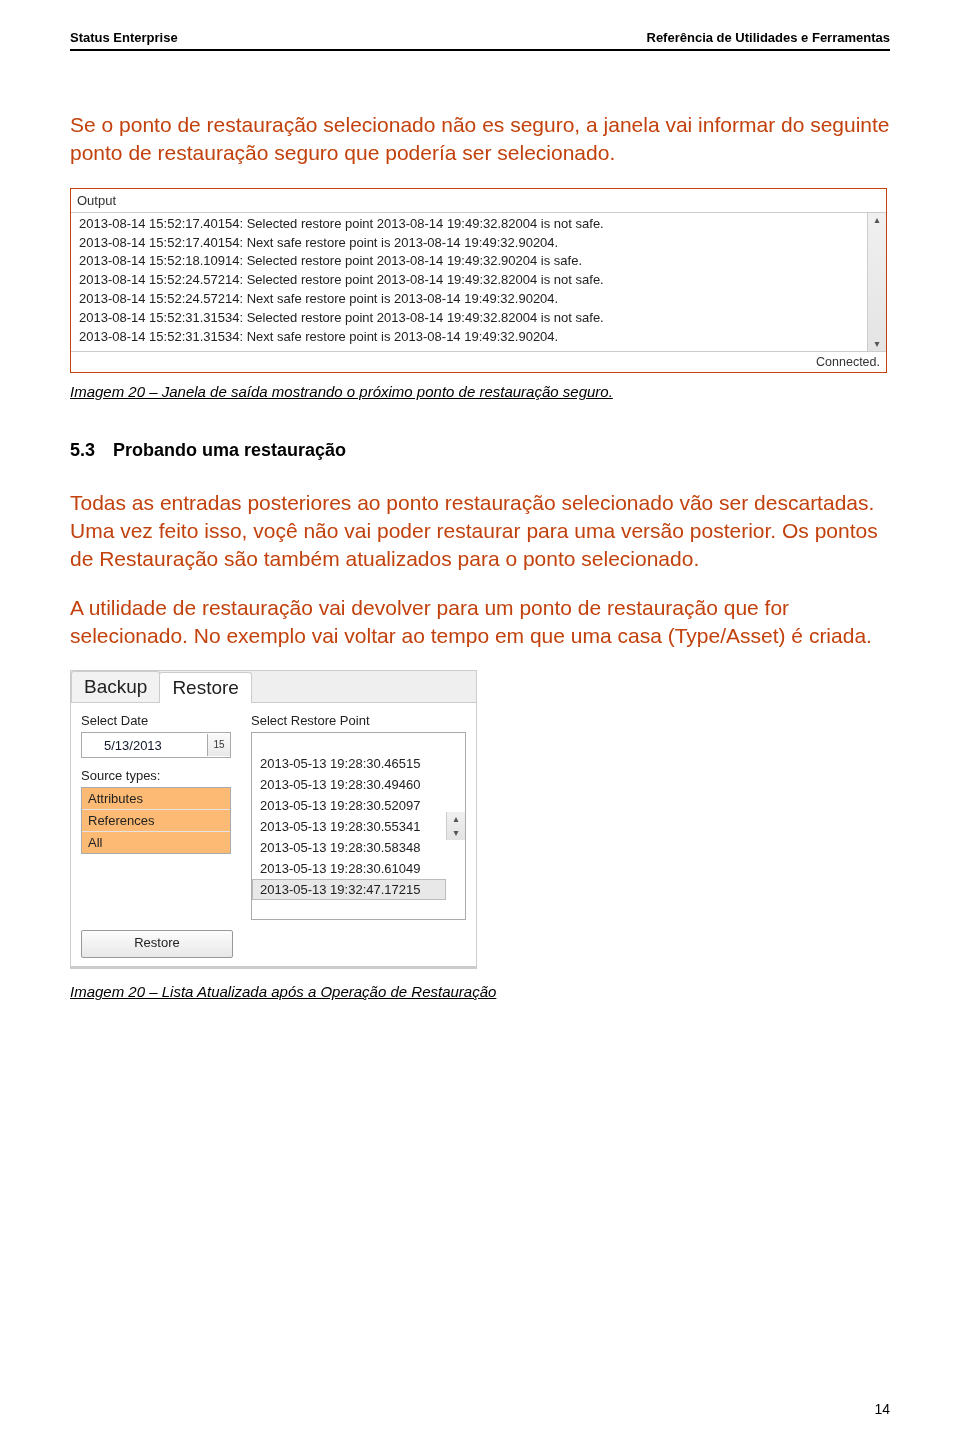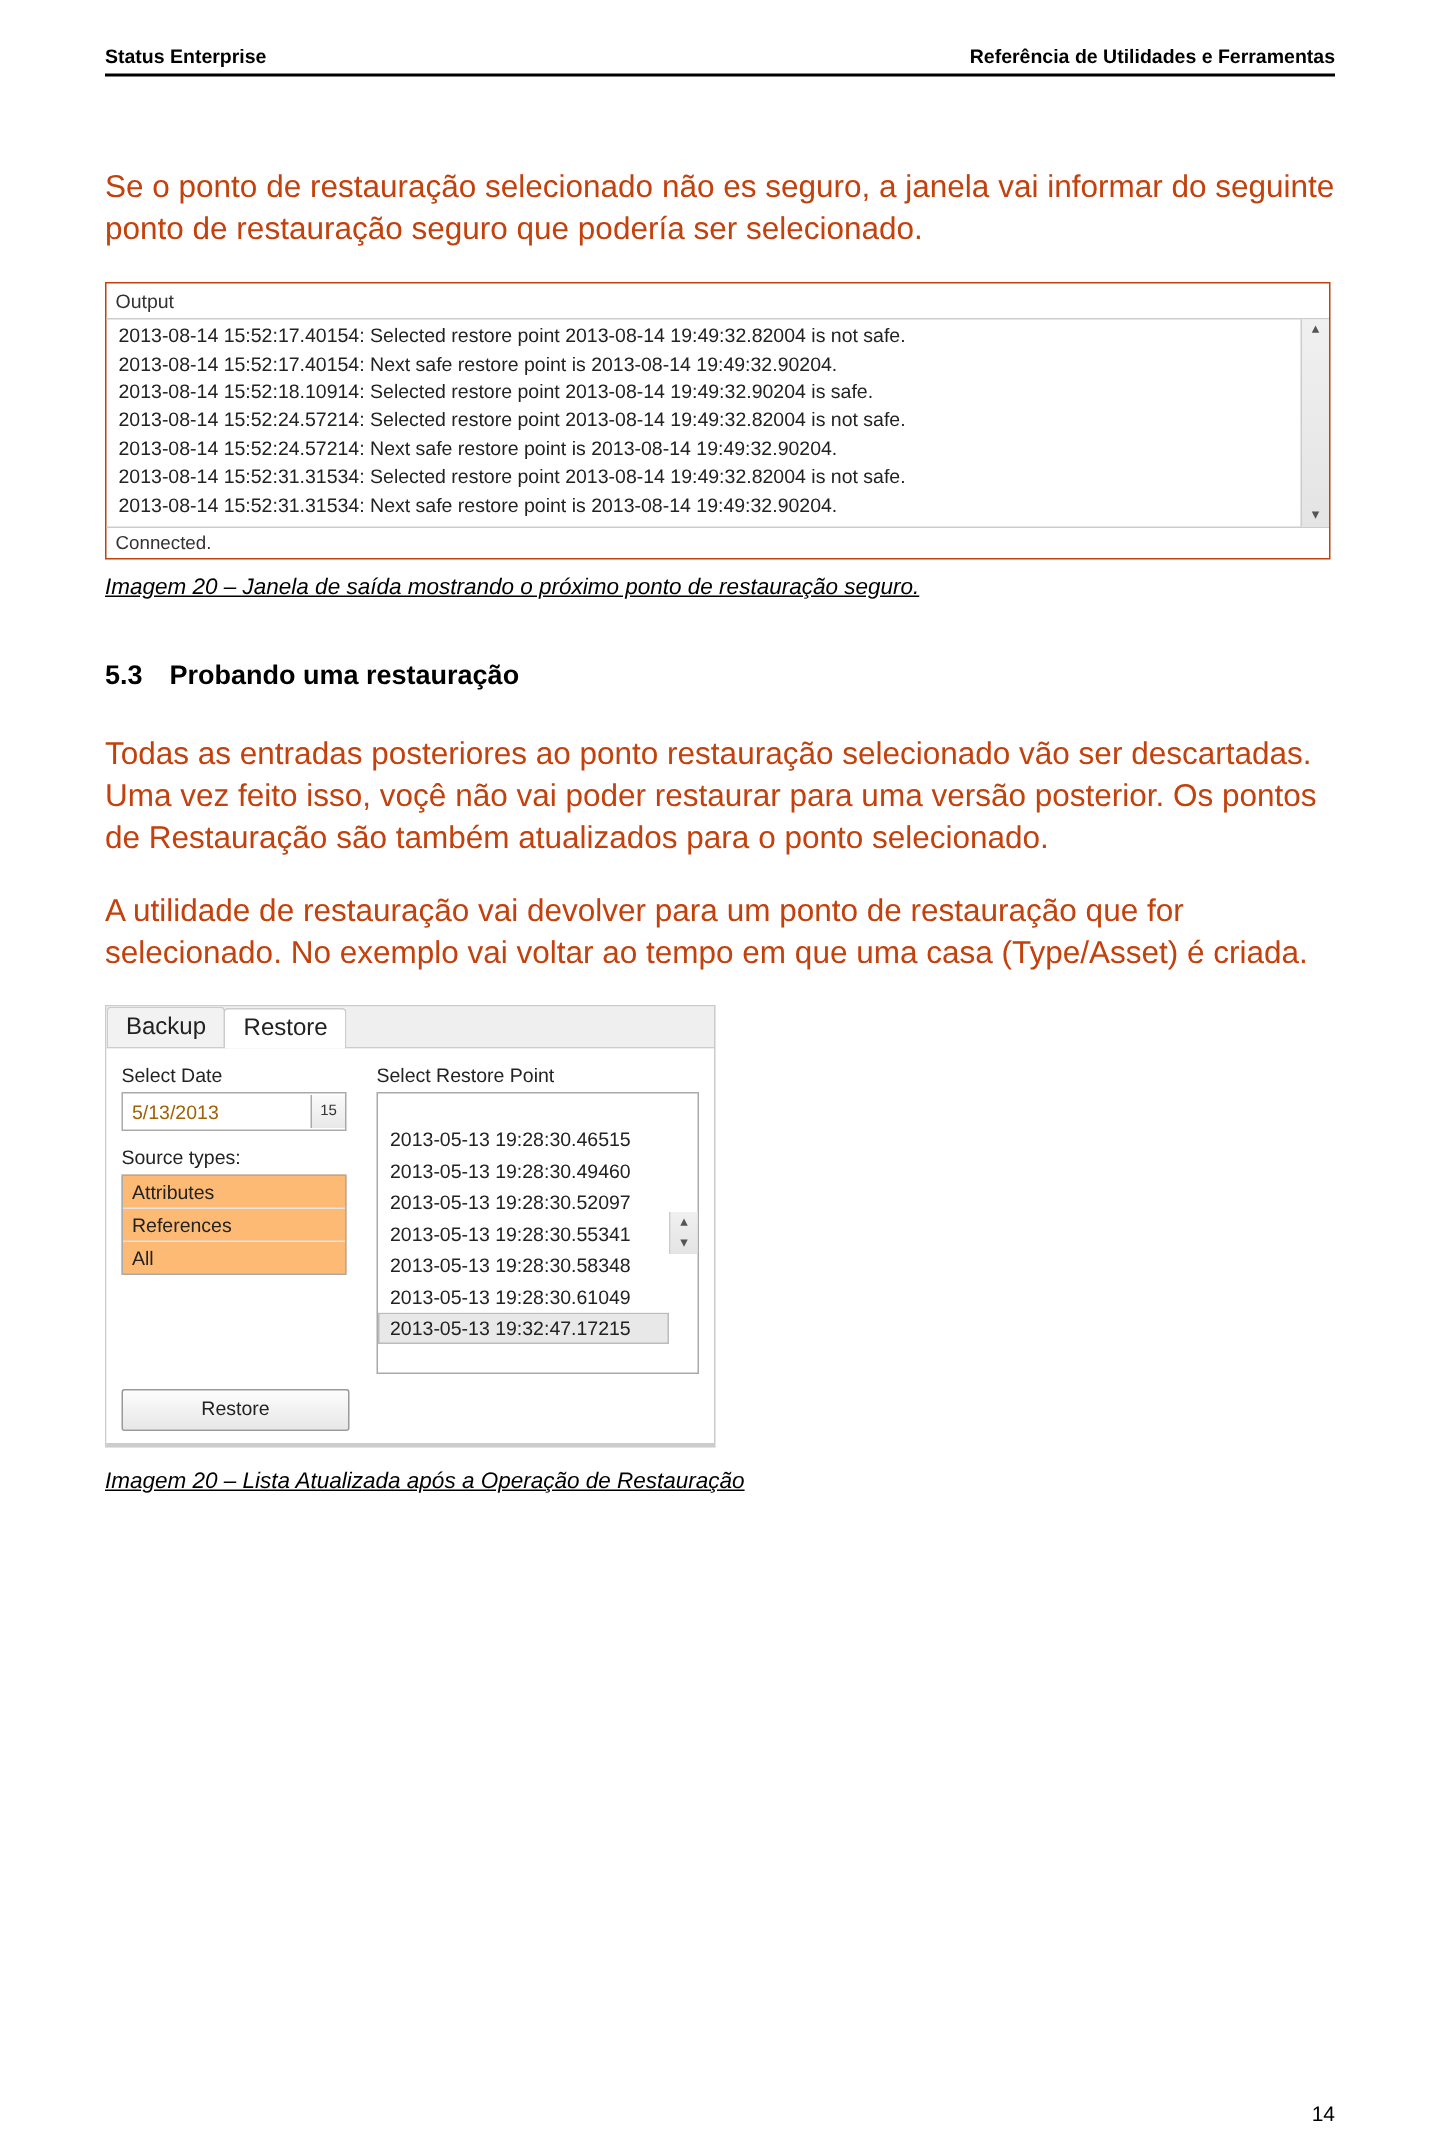--- a/index.html
+++ b/index.html
@@ -80,20 +80,21 @@
     font-size: 10px;
     color: #555;
     user-select: none;
     line-height: 14px;
   }
   .output-status {
     border-top: 1px solid #ccc;
     font-size: 12.5px;
     padding: 3px 6px;
     color: #333;
+    text-align: right;
   }
   
   .caption {
     font-style: italic;
     font-size: 15px;
     margin-top: 4px;
     margin-bottom: 40px;
     text-decoration: underline;
   }
   
@@ -115,21 +116,21 @@
     border: 1px solid #ccc;
     padding: 0;
   }
   .tabs {
     display: flex;
     background: #efefef;
     border-bottom: 1px solid #ccc;
   }
   .tab {
     padding: 4px 12px;
-    font-size: 16px;
+    font-size: 19px;
     border: 1px solid #ccc;
     border-bottom: none;
     border-top-left-radius: 3px;
     border-top-right-radius: 3px;
     margin-right: -1px;
     background: #f2f2f2;
     cursor: pointer;
   }
   .tab.active {
     background: #fff;
@@ -157,21 +158,22 @@
     display: flex;
     align-items: center;
     border: 1px solid #aaa;
     height: 24px;
     background: #fff;
   }
   .date-value {
     flex: 1;
     font-size: 13px;
     padding: 0 6px;
-    color: #a16207;
+    color: #0f172a;
+    margin-left: 16px;
   }
   .cal-icon {
     width: 22px;
     height: 22px;
     display: flex;
     flex-direction: column;
     align-items: center;
     justify-content: center;
     border-left: 1px solid #aaa;
     background: linear-gradient(#fafafa, #e8e8e8);

